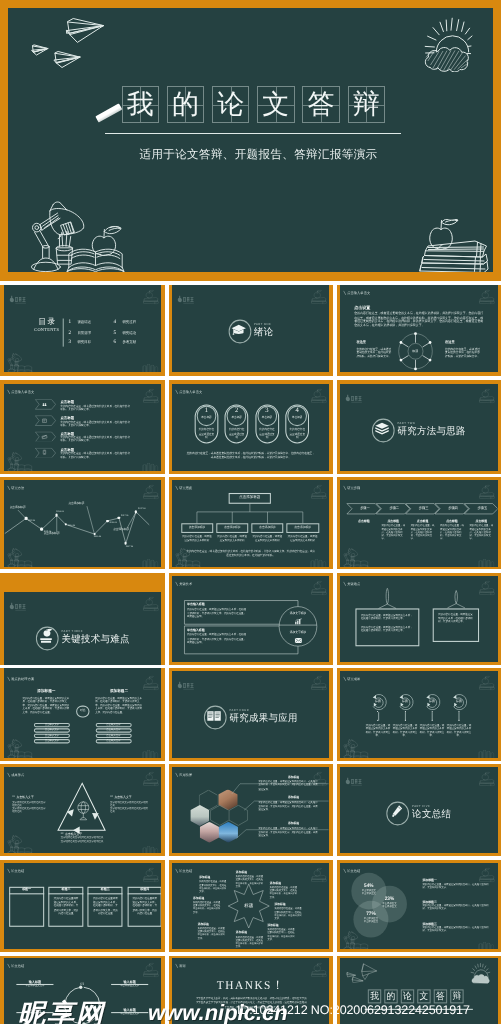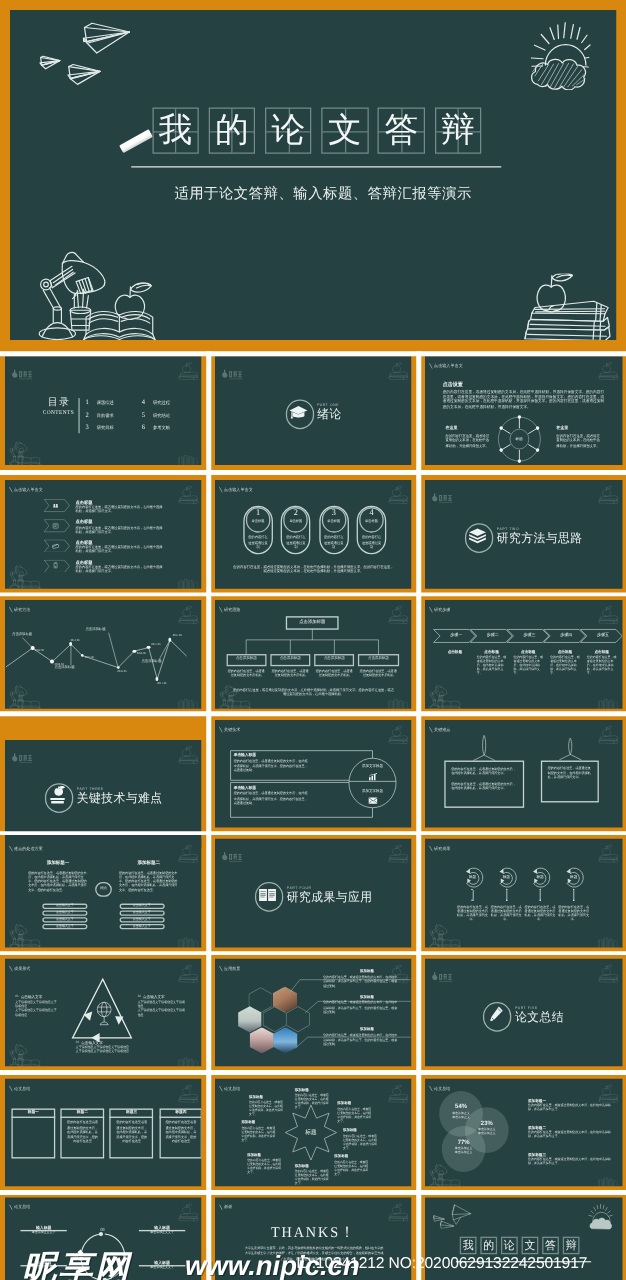--- a/index.html
+++ b/index.html
@@ -197,21 +197,21 @@
           </div>
       <div class="tchar">
             <span>答</span>
           </div>
       <div class="tchar">
             <span>辩</span>
           </div>
     </div>
     <div class="chalk"></div>
     <div class="cover-rule"></div>
-    <div class="cover-sub">适用于论文答辩、输入标题、答辩汇报等演示</div>
+    <div class="cover-sub">适用于论文答辩、开题报告、答辩汇报等演示</div>
   </div>
 </div>
 <div class="grid">
 <div class="cell" style="left:171.8px;top:285px;">
         <div class="board">
           <div class="slide">
             <div class="corner-logo" style="left:4px;top:5px;opacity:0.33;"><svg width="20" height="9" viewBox="0 0 80 36">
                 <g fill="#cfe0de">
                   <path d="M10 12 C6 14 5 20 8 24 C11 28 18 29 21 25 C24 21 22 14 17 12 C15 11 12 11 10 12Z"></path>
                   <path d="M12 4 L16 4 L16 12 L12 12Z"></path>

